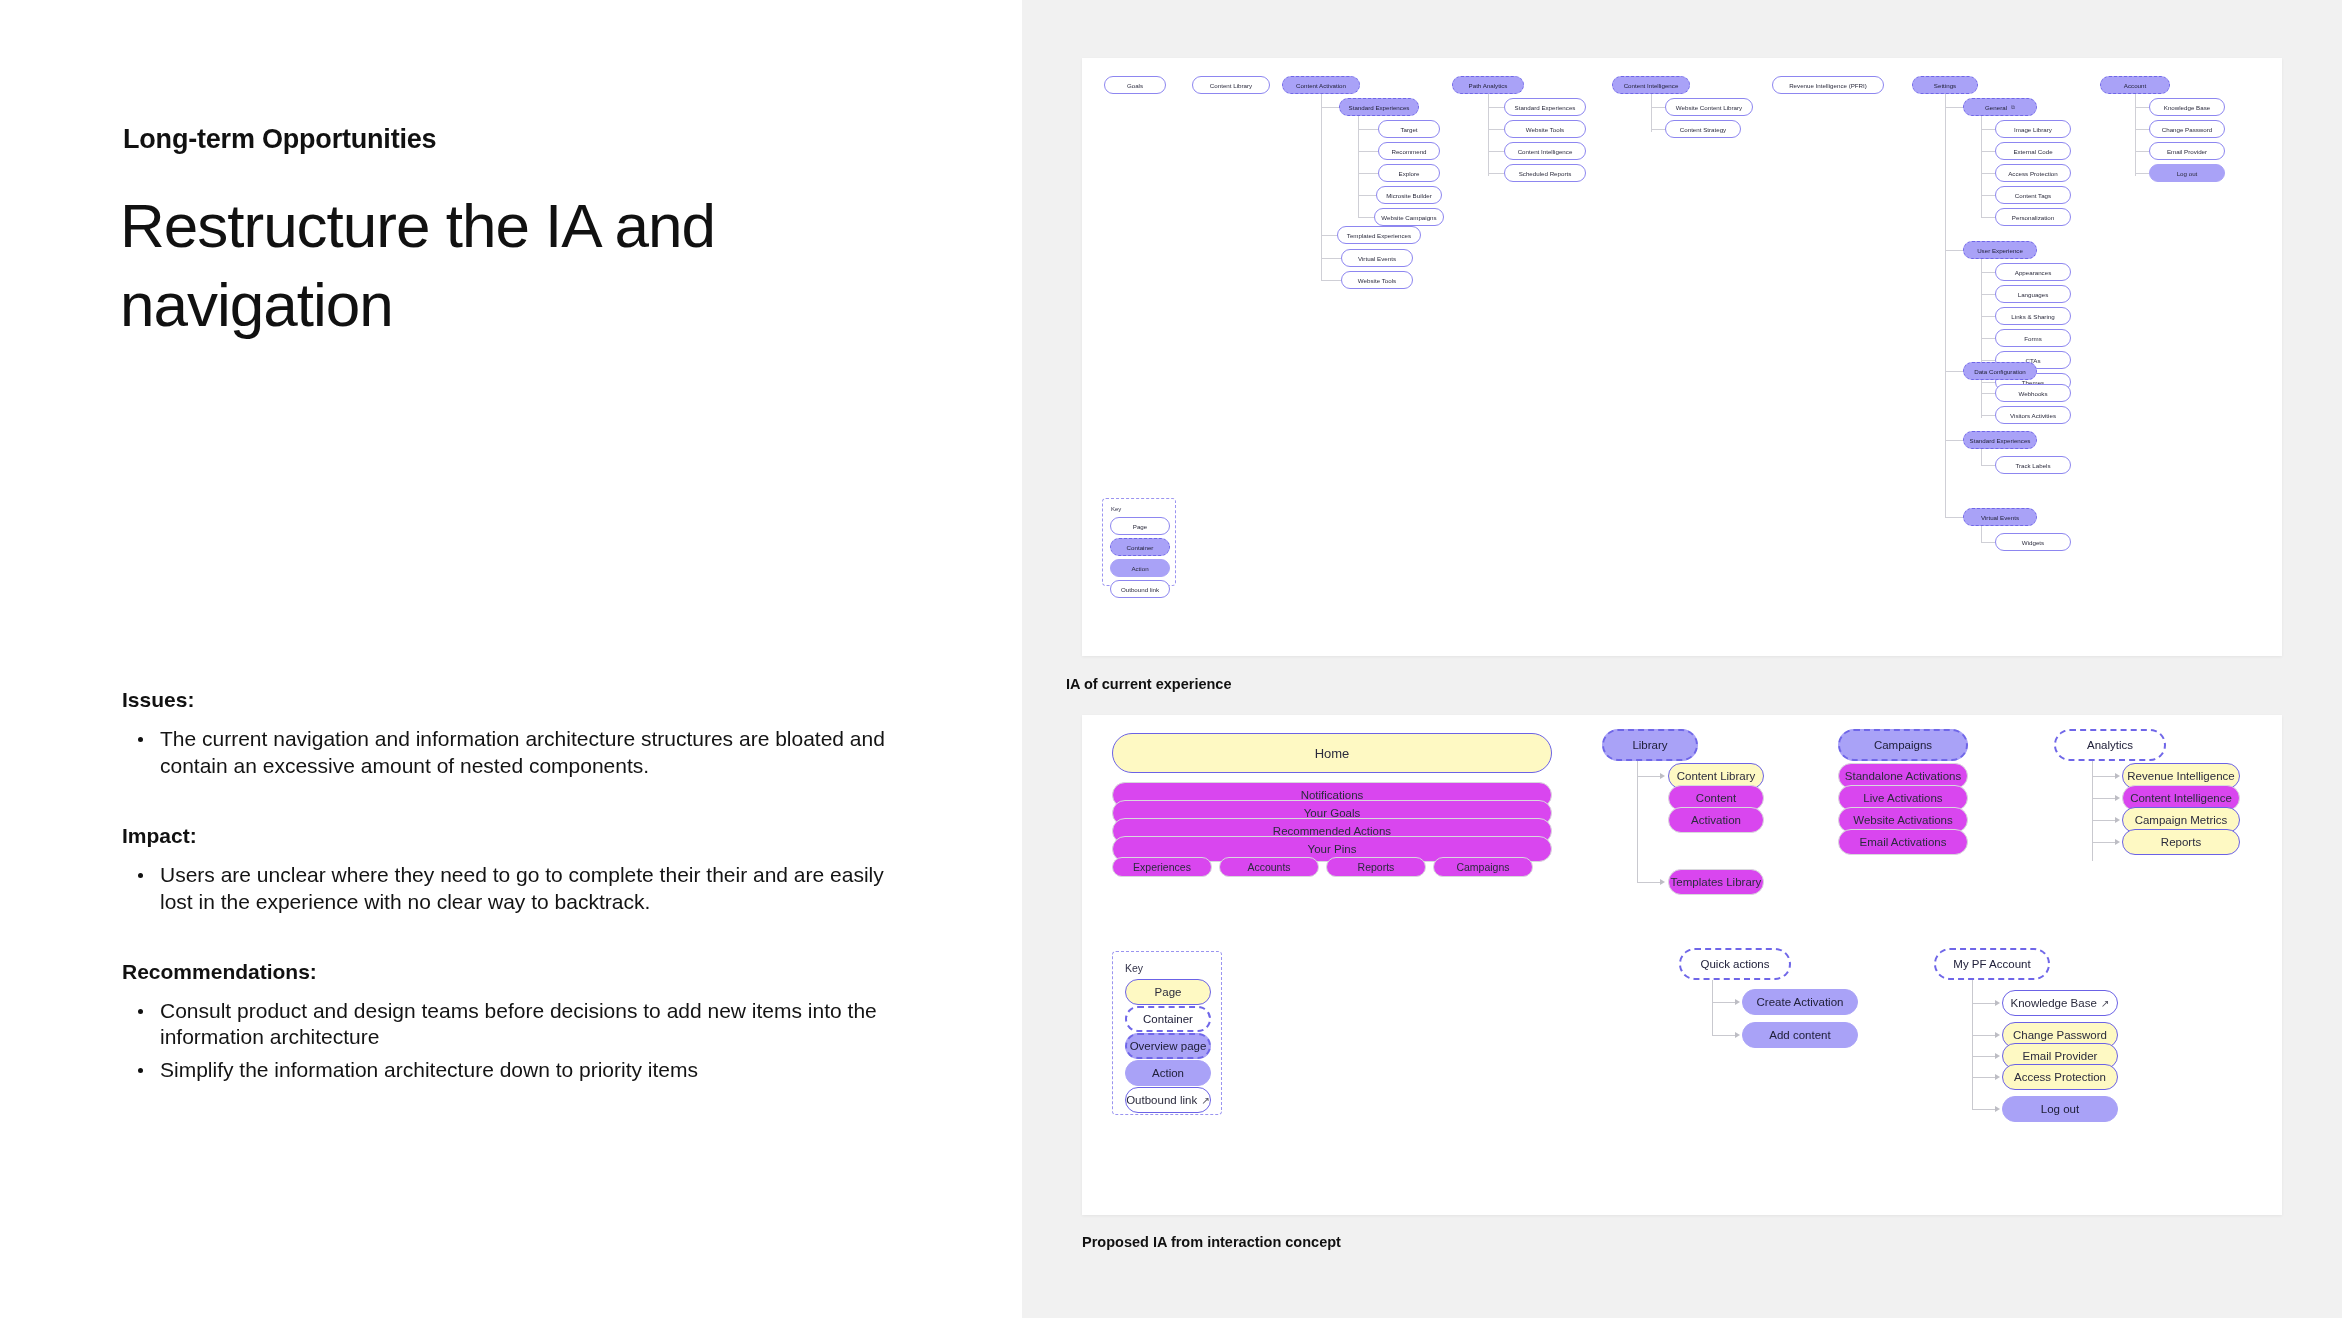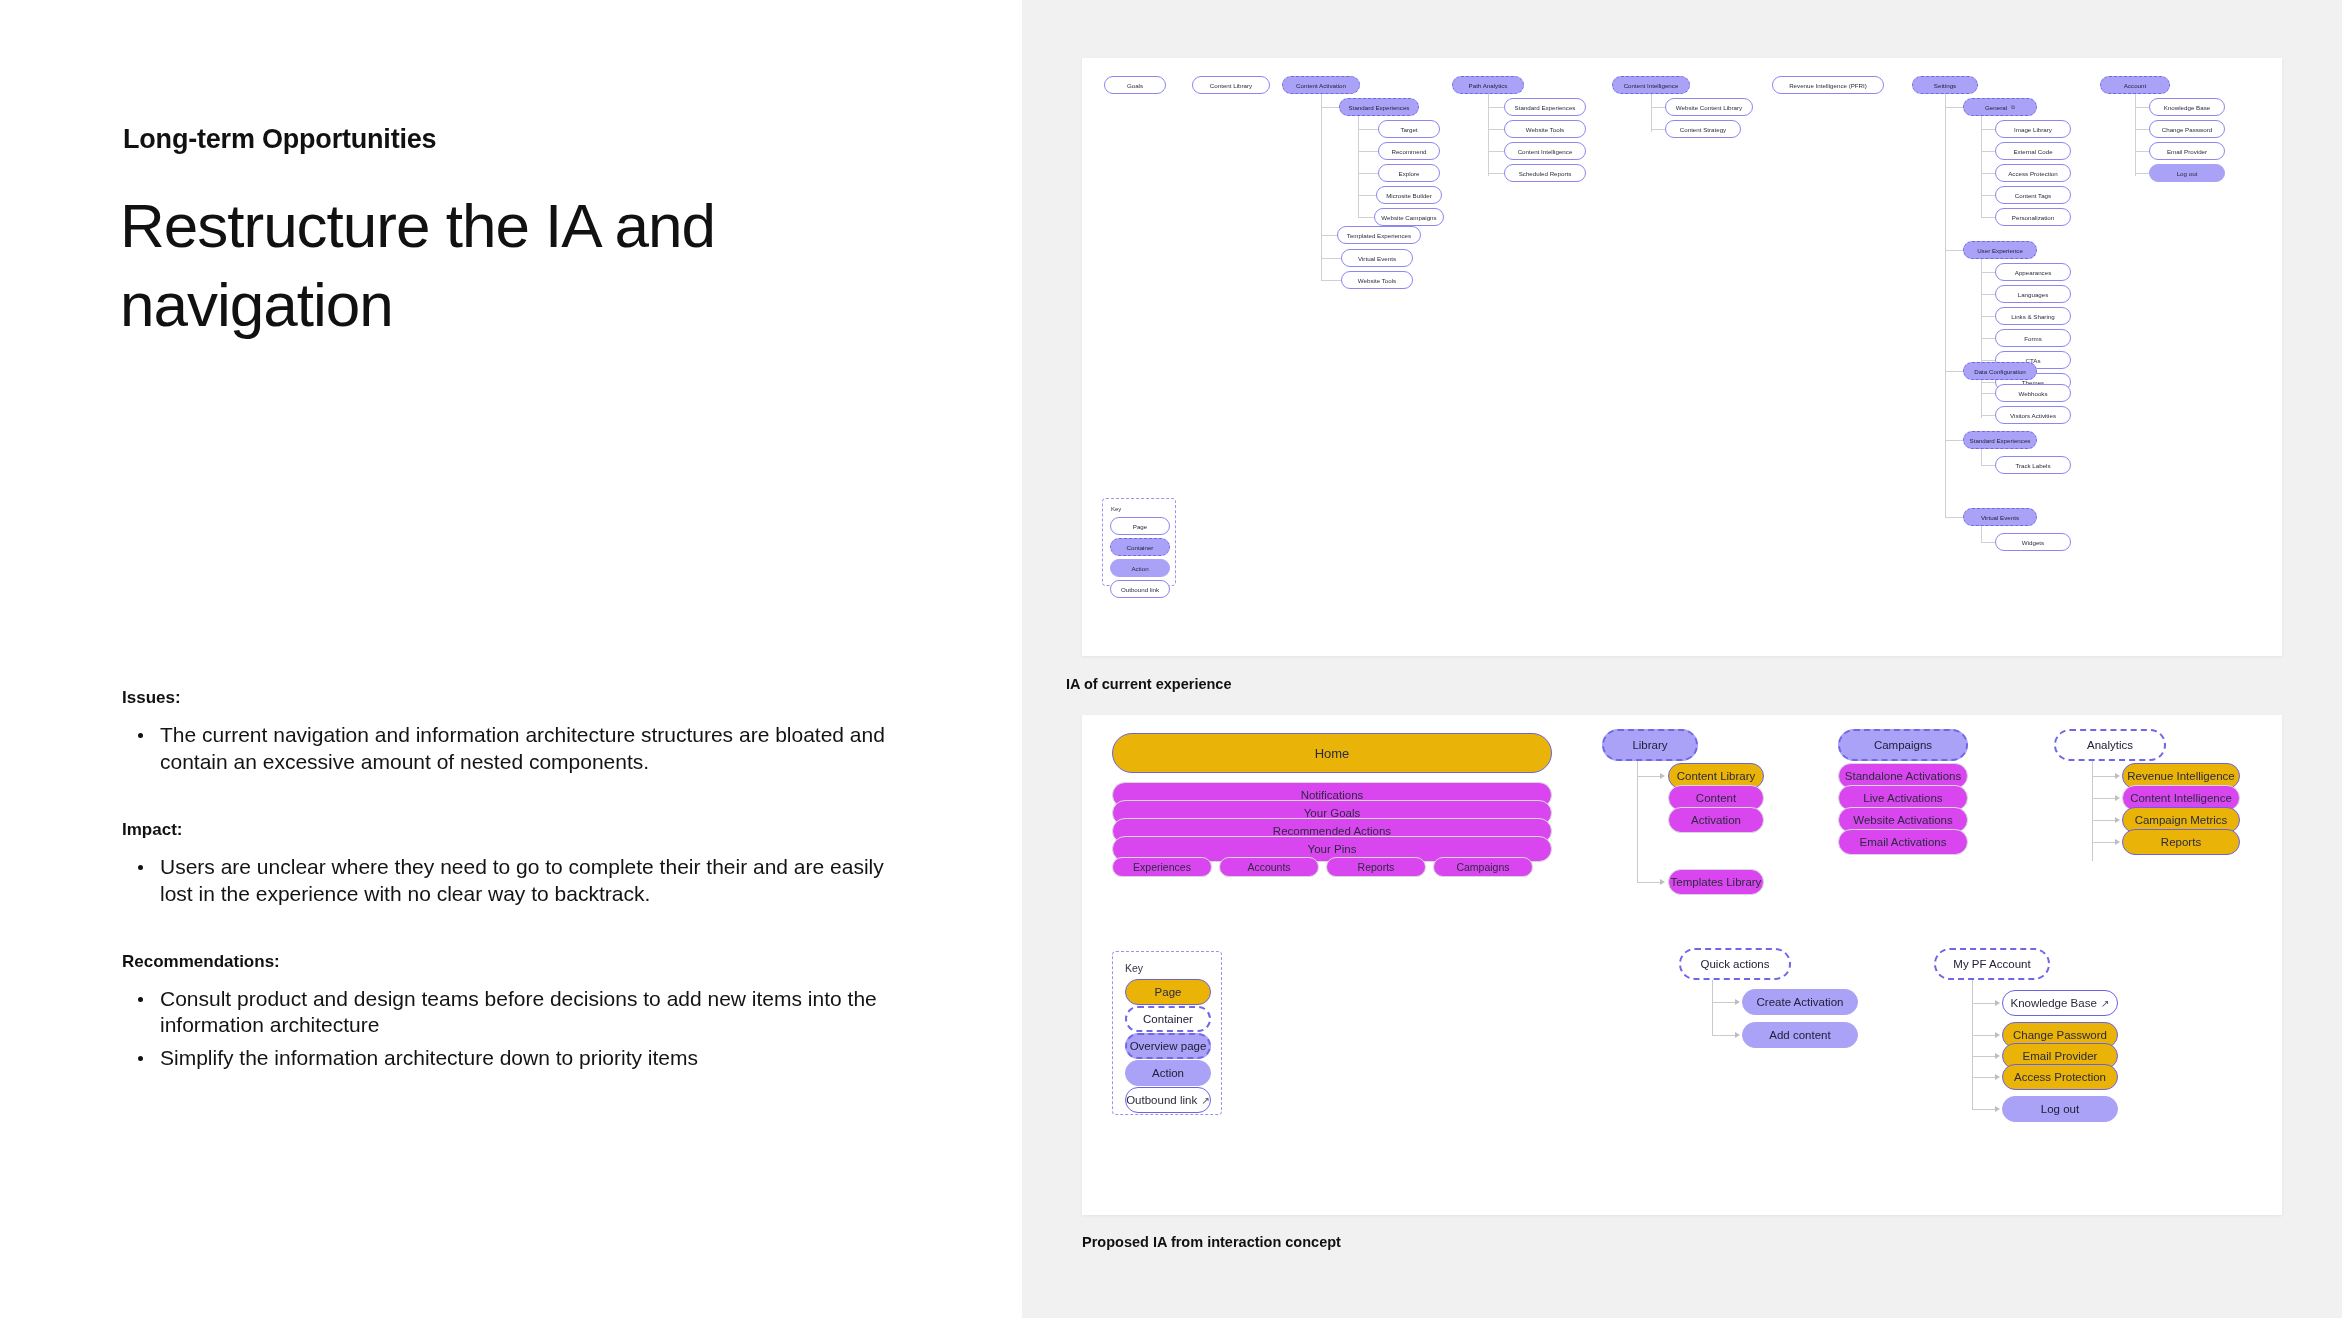--- a/index.html
+++ b/index.html
@@ -37,21 +37,21 @@
     color: #111111;
     letter-spacing: -1px;
     width: 700px;
   }
   .body-block {
     position: absolute;
     left: 122px; top: 688px;
     width: 800px;
   }
   .sec-head {
-    font-size: 17px;
+    font-size: 21px;
     font-weight: 700;
     color: #111111;
     margin-bottom: 14px;
   }
   .sec-head.spaced { margin-top: 44px; }
   ul.bullets { list-style: none; margin: 0 0 0 10px; padding: 0; }
   ul.bullets li {
     position: relative;
     padding-left: 28px;
     font-size: 21px;
@@ -119,21 +119,21 @@
     border: 1px solid #a9a2f7;
   }
   .d1 .node.page { background:#fff; border: 1px solid #8d86f0; }
 
   
   .d2 .node {
     height: 26px;
     font-size: 11.5px;
     border: 1px solid #d6d6da;
   }
-  .d2 .node.page { border: 1.6px solid #6b62e6; background: #eab308; }
+  .d2 .node.page { border: 1.6px solid #6b62e6; background: #fef9c3; }
   .d2 .node.plain { border: 1px solid #d8d8dc; background: #d946ef; }
   .d2 .node.container {
     background: #a9a2f7;
     border: 2px dashed #6f66e8;
     color: #20203a;
   }
   .d2 .node.overview {
     background: #fff;
     border: 2px dashed #6f66e8;
     color: #20203a;

